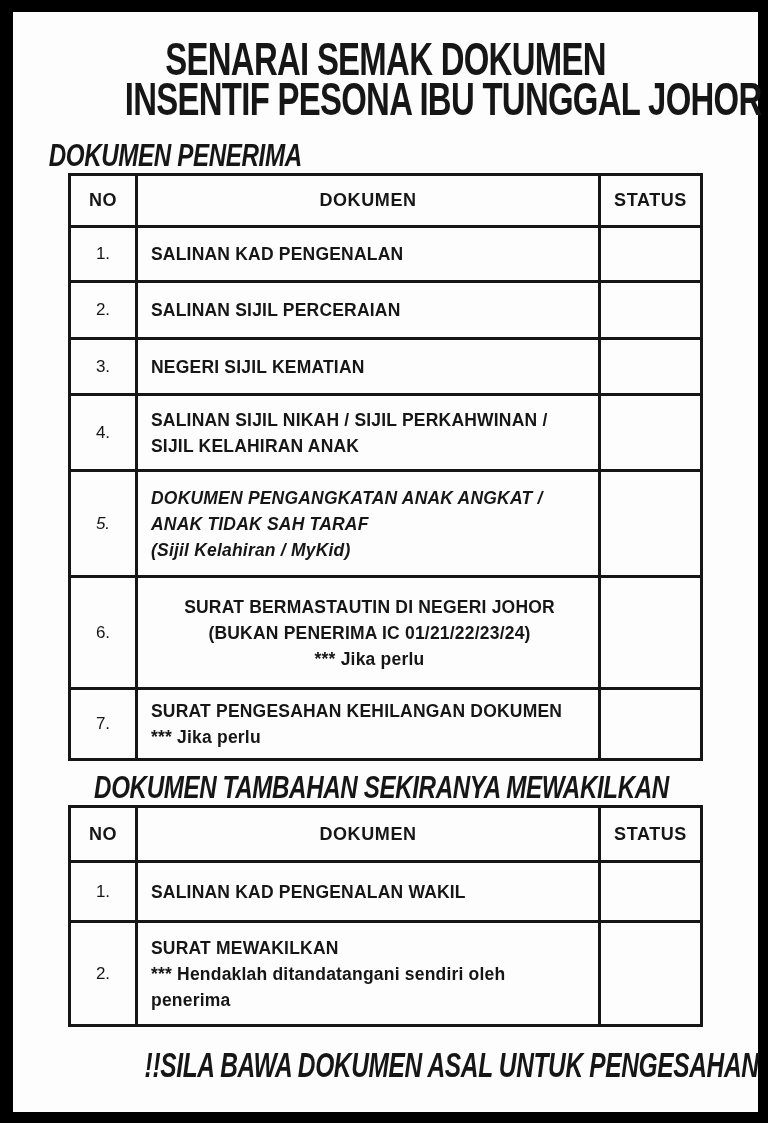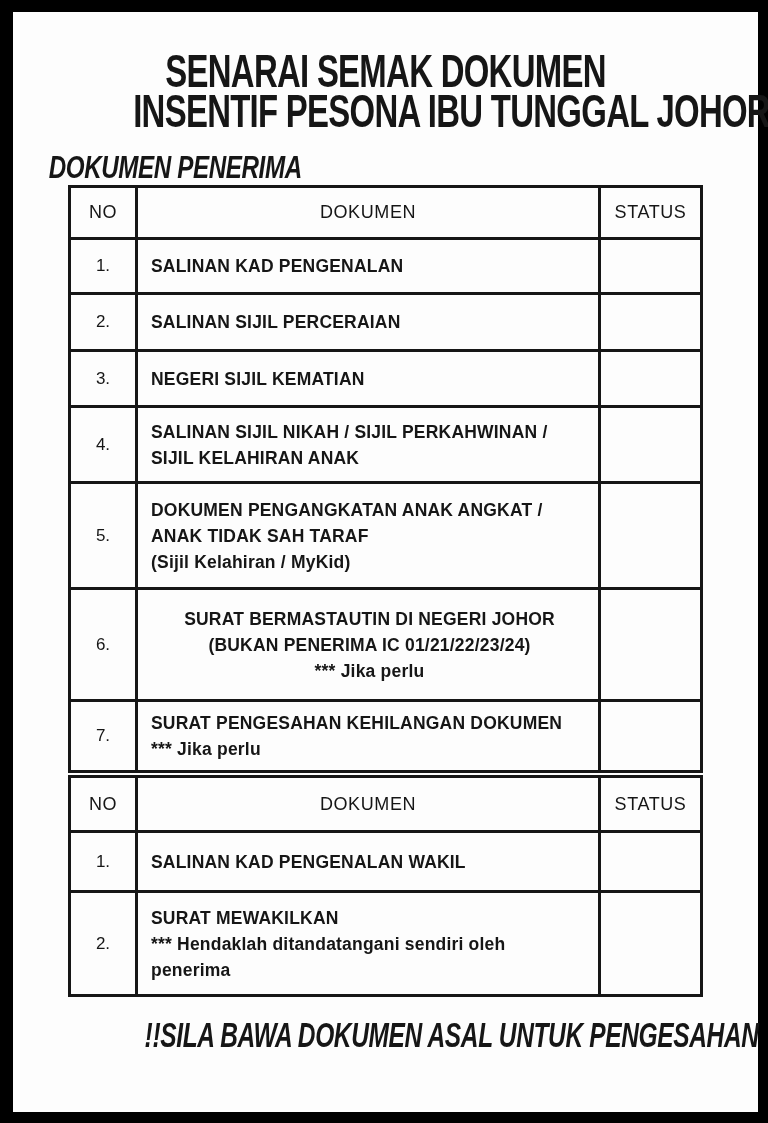--- a/index.html
+++ b/index.html
@@ -17,21 +17,21 @@
     color: var(--ink);
   }
   .page {
     position: absolute;
     left: 13px; top: 12px;
     width: 745px; height: 1100px;
     background: var(--paper);
   }
   
   .main-title {
-    margin: 12px;
+    margin: 0;
     padding-top: 27px;
     text-align: center;
   }
   .tline {
     display: block;
     font-size: 47px;
     line-height: 40px;
     font-weight: bold;
     letter-spacing: -1px;
     white-space: nowrap;
@@ -62,21 +62,21 @@
   .doc-table col.c-no     { width: 67px; }
   .doc-table col.c-doc    { width: 463px; }
   .doc-table col.c-status { width: 102px; }
   .doc-table th, .doc-table td {
     border: 3px solid var(--ink);
     vertical-align: middle;
     background: var(--paper);
   }
   .doc-table th {
     font-size: 18px;
-    font-weight: normal;
+    font-weight: bold;
     letter-spacing: 0.6px;
     text-align: center;
   }
   .no-cell {
     text-align: center;
     font-size: 17px;
     font-weight: normal;
   }
   .doc-cell {
     text-align: left;
@@ -90,21 +90,21 @@
   }
   
   tr.h52  > * { height: 52px; }
   tr.h55  > * { height: 55px; }
   tr.h56  > * { height: 56px; }
   tr.h57  > * { height: 57px; }
   tr.h60  > * { height: 60px; }
   tr.h70  > * { height: 70px; }
   tr.h76  > * { height: 76px; }
   tr.h104 > * { height: 104px; }
-  tr.h107 > * { height: 106px; }
+  tr.h107 > * { height: 106px; font-style: italic; }
   tr.h112 > * { height: 112px; text-align: center; }
   
   .footer-note {
     margin-top: 18px;
     text-align: left;
   }
   .ftxt {
     display: inline-block;
     font-size: 35px;
     font-weight: bold;
@@ -179,20 +179,23 @@
       </tr>
       <tr class="h70">
         <td class="no-cell">7.</td>
         <td class="doc-cell">SURAT PENGESAHAN KEHILANGAN DOKUMEN
 *** Jika perlu</td>
         <td class="status-cell"></td>
       </tr>
     </tbody>
   </table>
 
+  <div class="section-title second">
+    <span class="stxt">DOKUMEN TAMBAHAN SEKIRANYA MEWAKILKAN</span>
+  </div>
 
   <table class="doc-table">
     <colgroup>
         <col class="c-no">
         <col class="c-doc">
         <col class="c-status">
       </colgroup>
     <thead>
       <tr class="h55">
         <th>NO</th>

